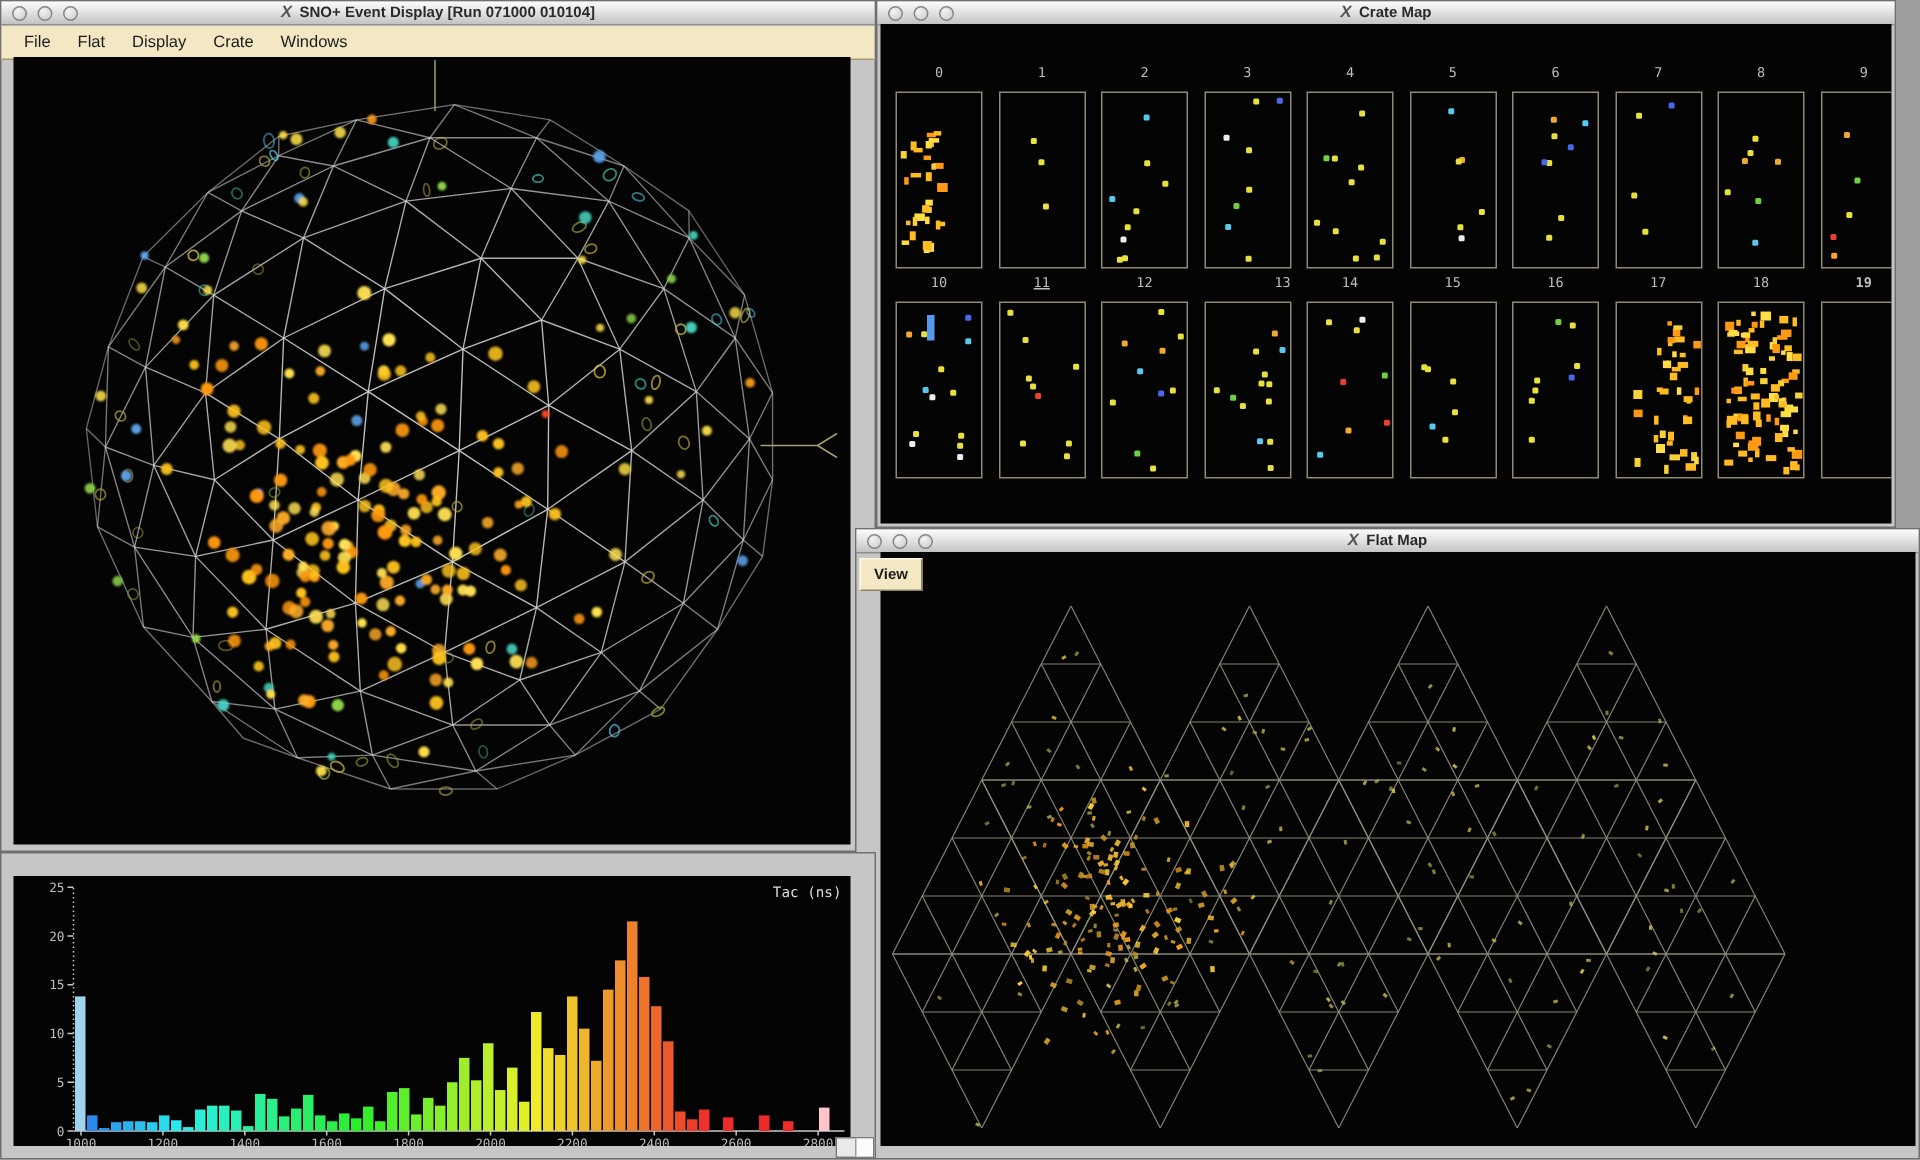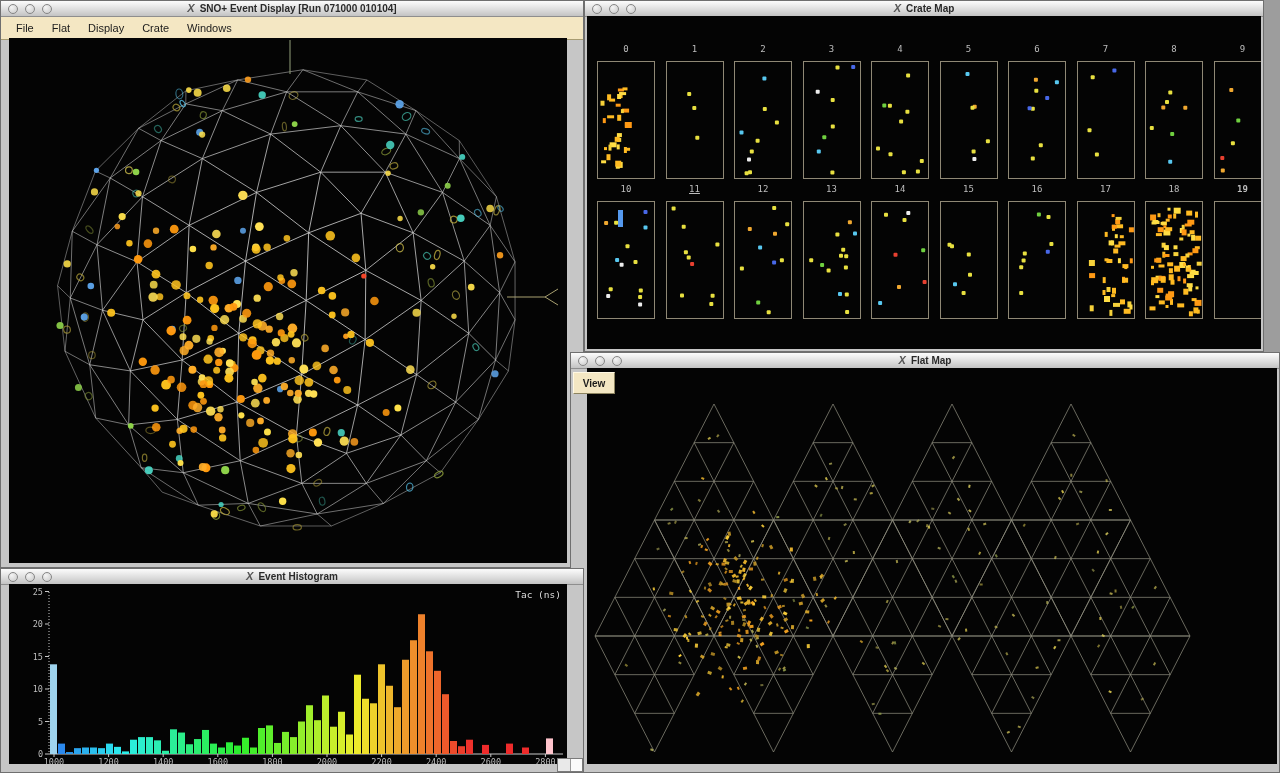--- a/index.html
+++ b/index.html
@@ -749,21 +749,21 @@
           <rect x="31.7" y="108.3" width="4" height="4" rx="1" fill="#e8e040"></rect>
           <rect x="50.2" y="20.3" width="4" height="4" rx="1" fill="#e8e040"></rect>
           <rect x="12.8" y="25.0" width="4" height="4" rx="1" fill="#f0a830"></rect>
           <rect x="4.9" y="64.4" width="4" height="4" rx="1" fill="#e8e040"></rect>
           <rect x="38.0" y="29.8" width="4" height="4" rx="1" fill="#f0a830"></rect>
           <rect x="23.1" y="43.5" width="4" height="4" rx="1" fill="#58c8f0"></rect>
           <rect x="37.1" y="58.4" width="4" height="4" rx="1" fill="#4868e8"></rect>
           <rect x="37.2" y="4.0" width="4" height="4" rx="1" fill="#e8e040"></rect>
         </svg>
       </div>
-      <div class="crate-label" style="left: 215.5px; top: 168px;">13</div>
+      <div class="crate-label" style="left: 215.5px; top: 168px; text-align: right;">13</div>
       <div class="crate-panel" style="left: 215.5px; top: 185px;">
         <svg viewBox="0 0 56 116">
           <rect x="16.1" y="61.1" width="4" height="4" rx="1" fill="#70d040"></rect>
           <rect x="49.0" y="29.4" width="4" height="4" rx="1" fill="#58c8f0"></rect>
           <rect x="40.2" y="52.2" width="4" height="4" rx="1" fill="#e8e040"></rect>
           <rect x="37.2" y="45.7" width="4" height="4" rx="1" fill="#e8e040"></rect>
           <rect x="35.0" y="51.7" width="4" height="4" rx="1" fill="#e8e040"></rect>
           <rect x="22.6" y="66.6" width="4" height="4" rx="1" fill="#e8e040"></rect>
           <rect x="39.9" y="63.6" width="4" height="4" rx="1" fill="#e8e040"></rect>
           <rect x="43.9" y="18.3" width="4" height="4" rx="1" fill="#f0a830"></rect>
@@ -1391,26 +1391,20 @@
           <rect x="155.7" y="199.6" width="3" height="4" transform="rotate(10 155.7 199.6)" fill="#e8b22c" opacity="0.99"></rect>
           <rect x="175.1" y="176.0" width="2" height="3" transform="rotate(17 175.1 176.0)" fill="#e8b22c" opacity="0.72"></rect>
           <rect x="153.2" y="263.7" width="2" height="3" transform="rotate(179 153.2 263.7)" fill="#f0a020" opacity="0.79"></rect>
           <rect x="153.4" y="270.0" width="3" height="4" transform="rotate(5 153.4 270.0)" fill="#e8b22c" opacity="0.85"></rect>
         </g>
       </svg>
     </div>
 </div>
 
 <div class="window" id="win-hist">
-  <div class="titlebar">
-    <div class="tb-circle"></div>
-    <div class="tb-circle"></div>
-    <div class="tb-circle"></div>
-    <div class="tb-title"><span class="x11-logo">X</span><span>Event Histogram</span></div>
-  </div>
   <div class="black-canvas" id="hist-canvas">
       <svg viewBox="0 0 560 182" width="560" height="182">
         <g>
           <line x1="40" y1="8" x2="40" y2="170" stroke="#c8c8c8" stroke-width="1" stroke-dasharray="1 2"></line>
           <line x1="40" y1="170" x2="554" y2="170" stroke="#c8c8c8" stroke-width="1"></line>
           <line x1="36" y1="170" x2="40" y2="170" stroke="#c8c8c8" stroke-width="1"></line>
           <text x="34" y="173" text-anchor="end" font-size="8.5" fill="#bdbdbd" font-family="DejaVu Sans Mono,monospace">0</text>
           <line x1="36" y1="137.5" x2="40" y2="137.5" stroke="#c8c8c8" stroke-width="1"></line>
           <text x="34" y="140.5" text-anchor="end" font-size="8.5" fill="#bdbdbd" font-family="DejaVu Sans Mono,monospace">5</text>
           <line x1="36" y1="105" x2="40" y2="105" stroke="#c8c8c8" stroke-width="1"></line>

